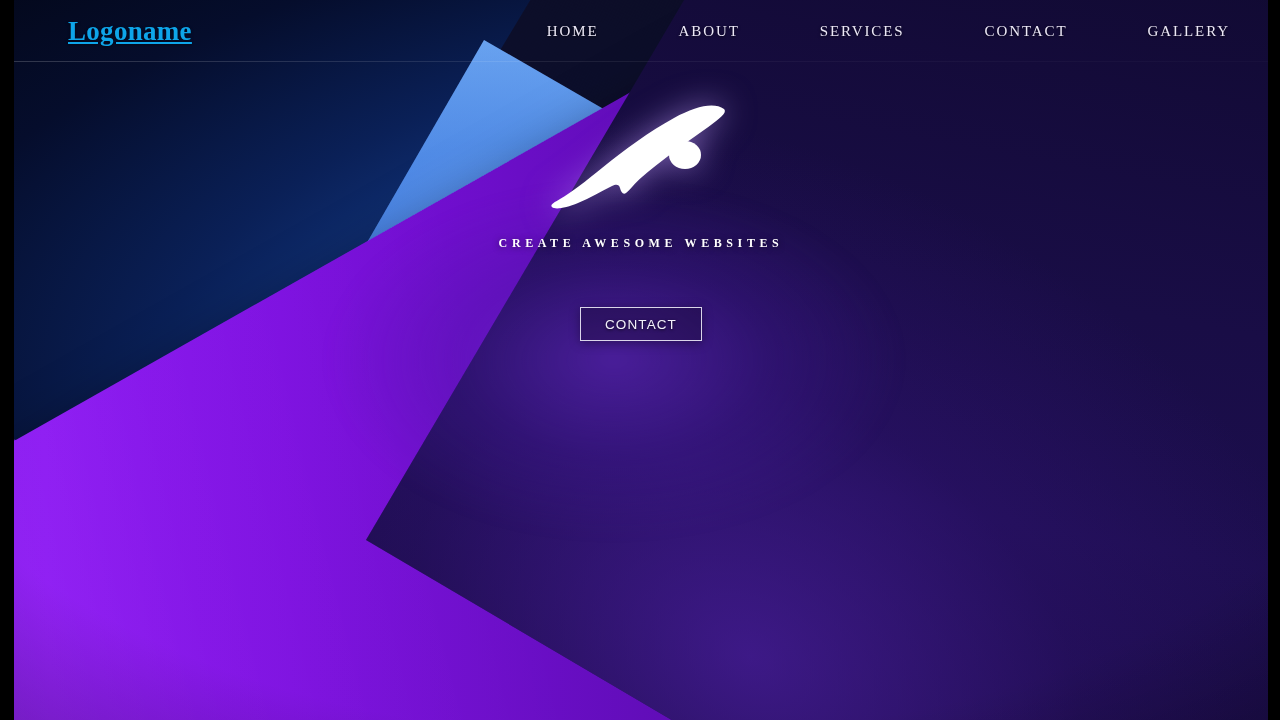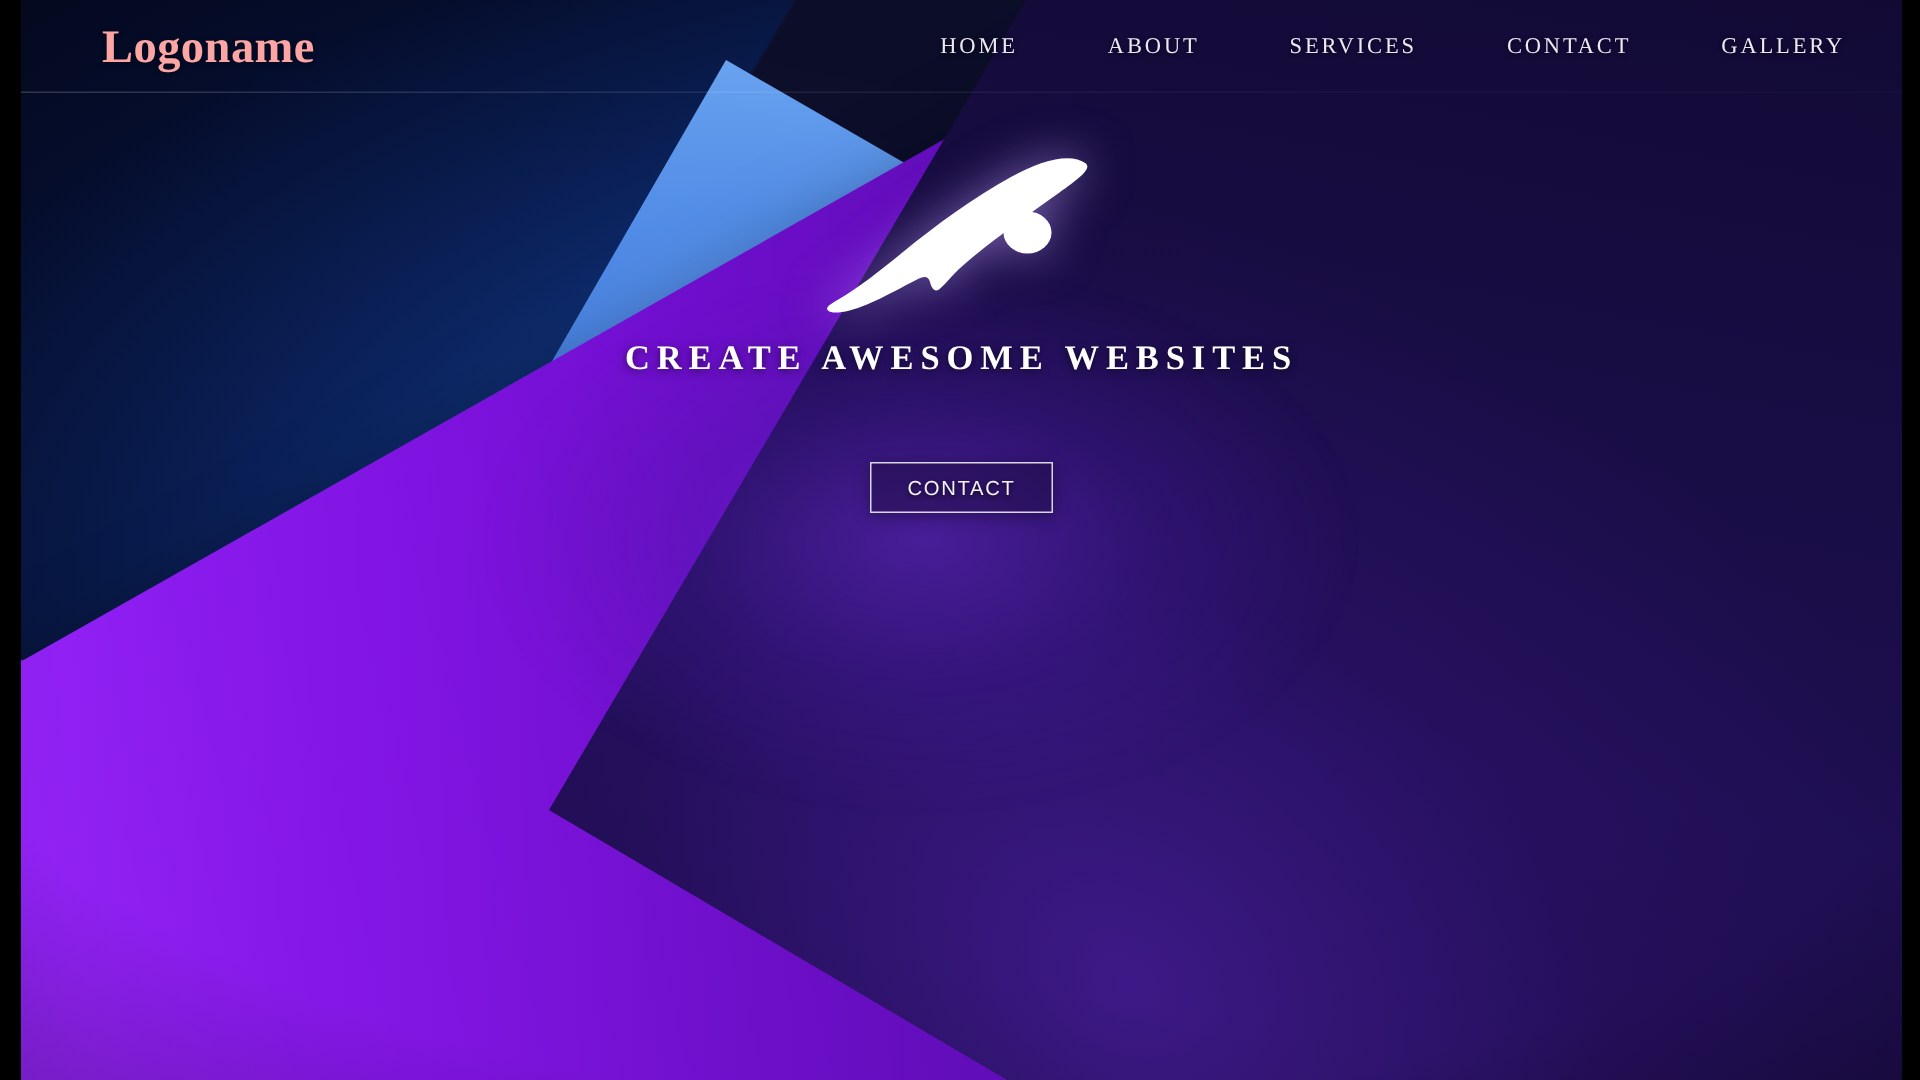--- a/index.html
+++ b/index.html
@@ -249,35 +249,36 @@
   }
   #header::after {
     content: "";
     position: absolute;
     left: 0; right: 0; bottom: 0;
     height: 1px;
     background: linear-gradient(90deg, rgba(255,255,255,0.18) 0%, rgba(255,255,255,0.10) 34%, rgba(255,255,255,0.04) 62%, rgba(255,255,255,0.02) 100%);
   }
 
   #brand {
-    color: #fca5a5;
+    color: #0ea5e9;
     font-family: "Liberation Serif", "DejaVu Serif", serif;
     font-weight: bold;
-    font-size: 31px;
+    font-size: 27px;
     letter-spacing: 0.3px;
     text-shadow: 0 1px 3px rgba(0,0,0,0.55);
     white-space: nowrap;
     user-select: none;
+    text-decoration: underline;
   }
 
   #nav {
     margin-left: auto;
     display: flex;
     align-items: center;
-    gap: 60px;
+    gap: 80px;
   }
   .nav-item {
     color: #ece8f6;
     font-family: "Liberation Serif", "DejaVu Serif", serif;
     font-size: 15px;
     letter-spacing: 1.9px;
     text-transform: uppercase;
     white-space: nowrap;
     text-decoration: none;
     text-shadow: 0 1px 3px rgba(0,0,0,0.7);
@@ -299,25 +300,25 @@
   #hero > * { pointer-events: auto; }
 
   #emblem {
     margin-top: 36px;
     width: 190px;
     height: 118px;
     filter: drop-shadow(0 0 16px rgba(196,160,255,0.55));
   }
 
   #tagline {
-    margin-top: 10px;
+    margin-top: 20px;
     color: #ffffff;
     font-family: "Liberation Serif", "DejaVu Serif", serif;
     font-weight: bold;
-    font-size: 23px;
+    font-size: 12px;
     letter-spacing: 4.6px;
     text-transform: uppercase;
     text-shadow: 0 1px 6px rgba(0,0,0,0.6);
     white-space: nowrap;
     user-select: none;
   }
 
   #headline {
     margin-top: 56px;
     color: #ffffff;

